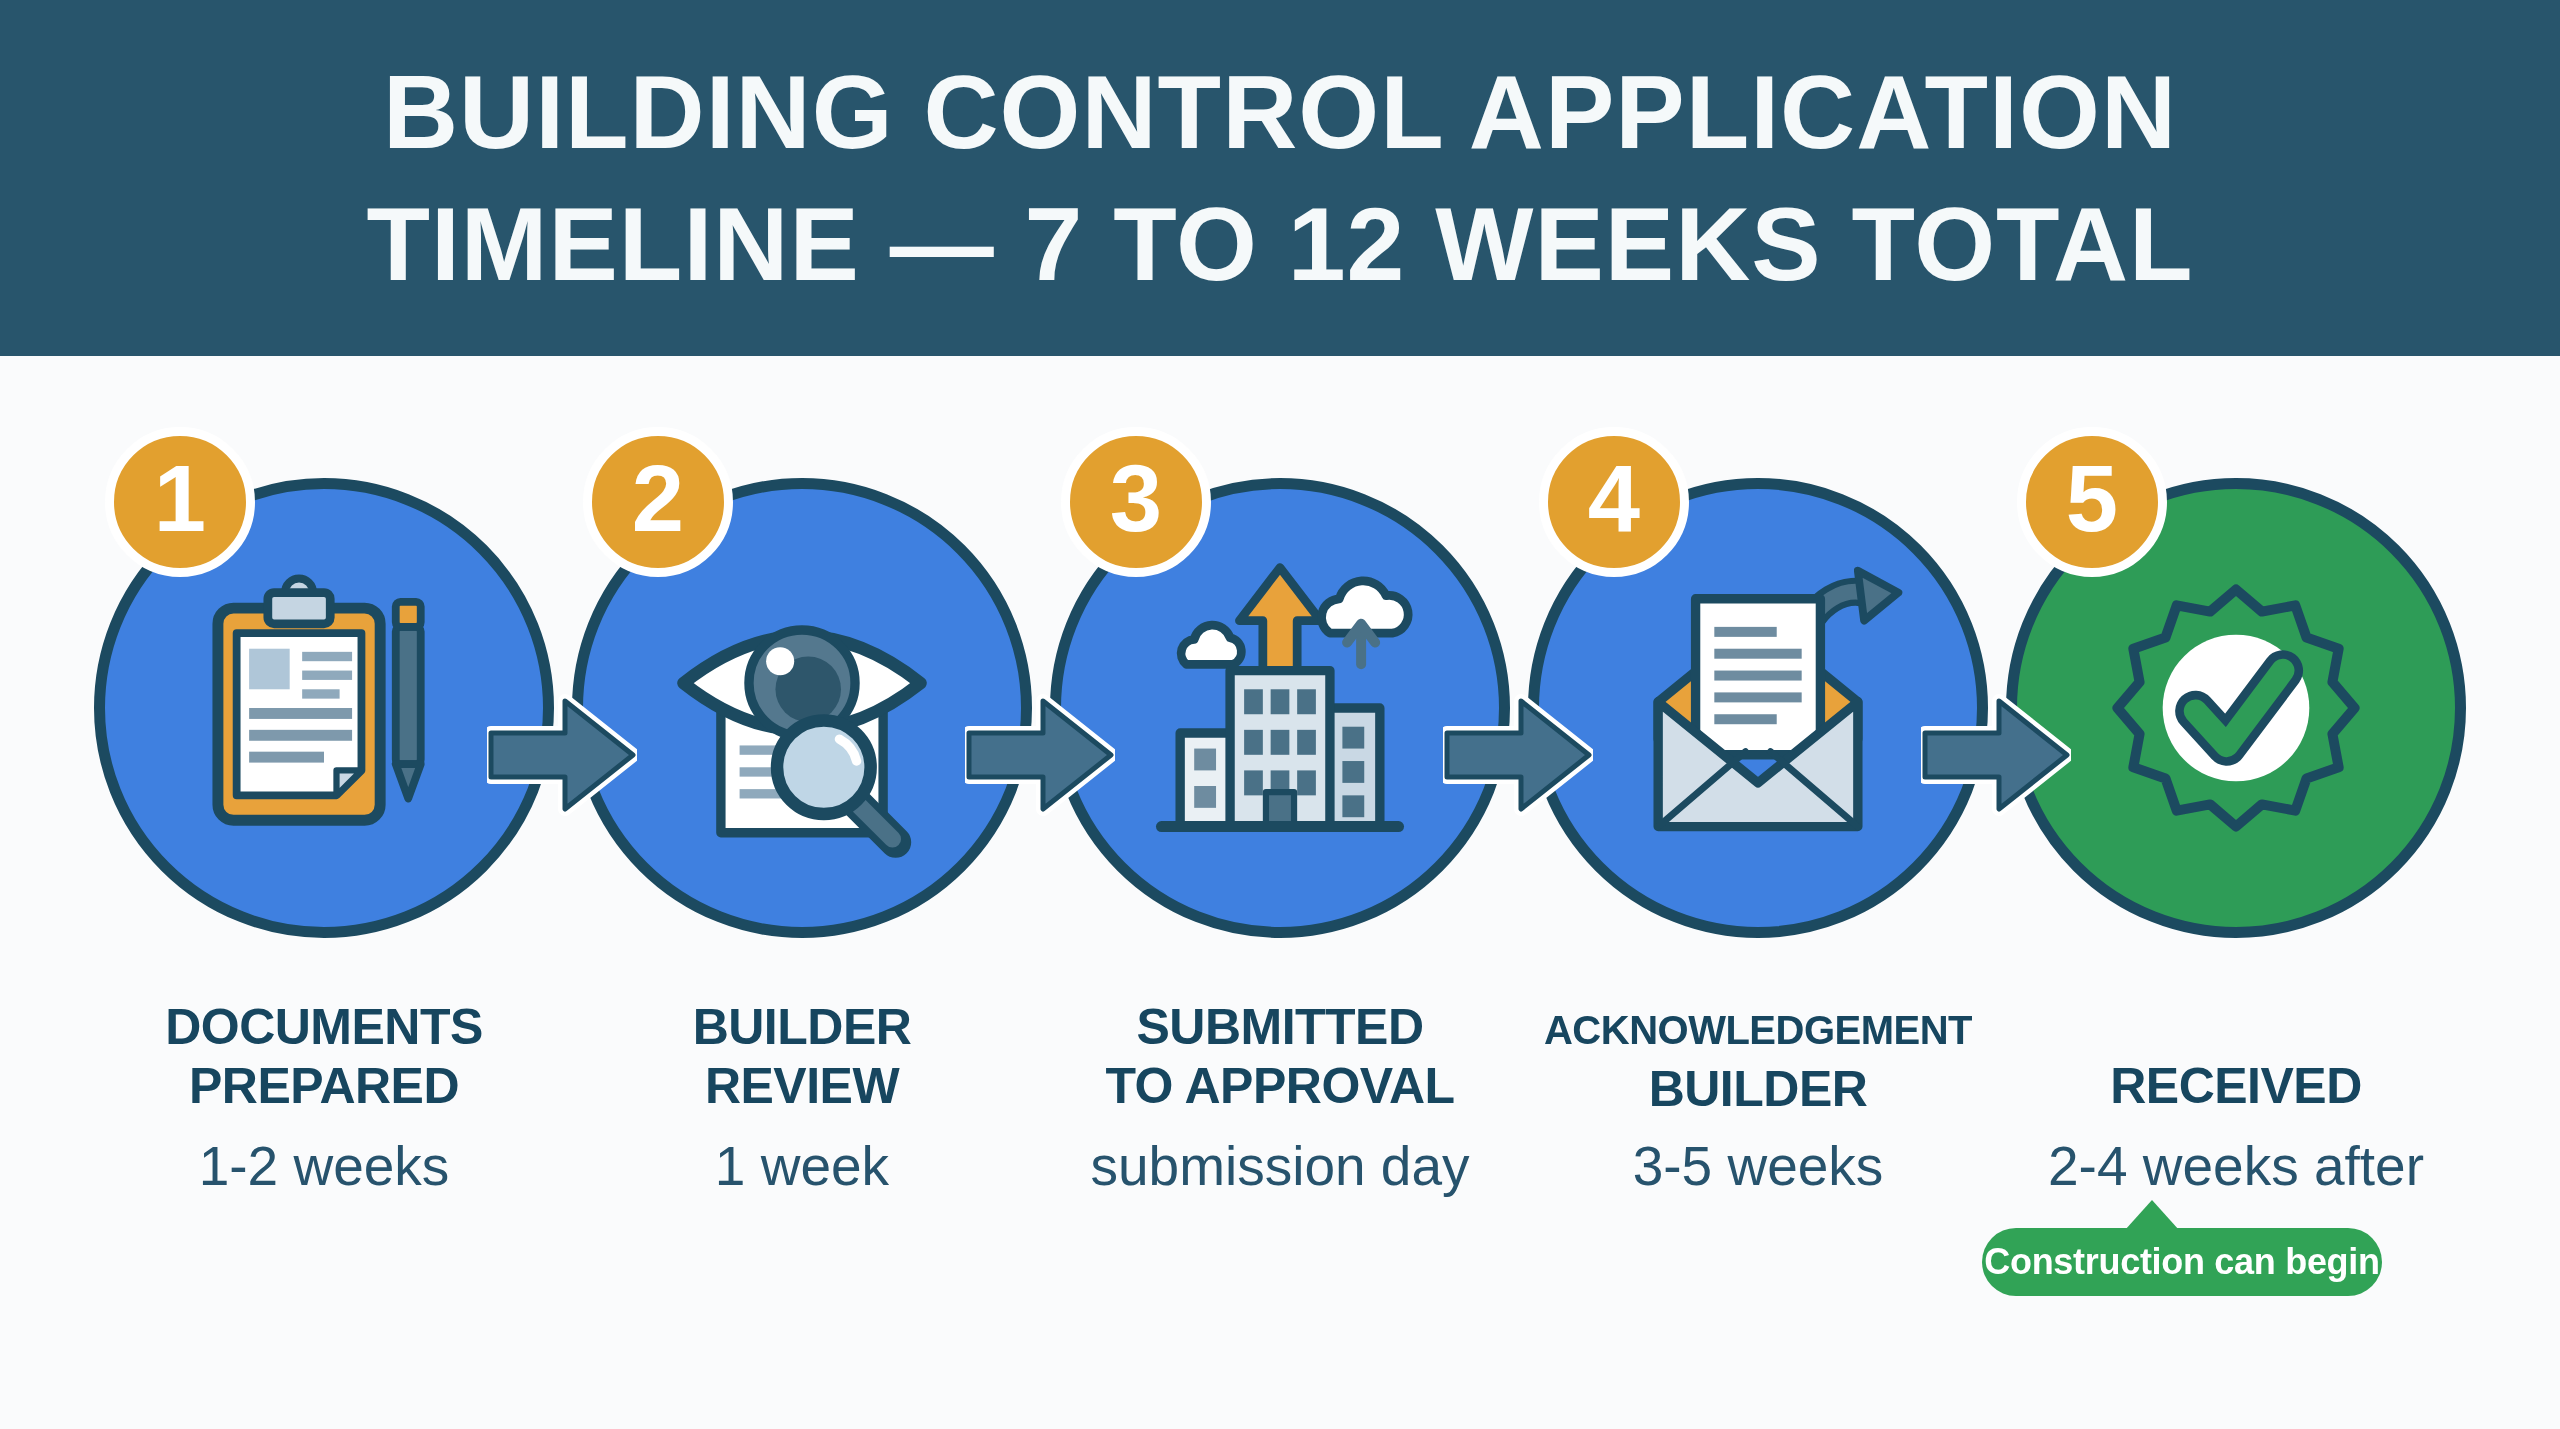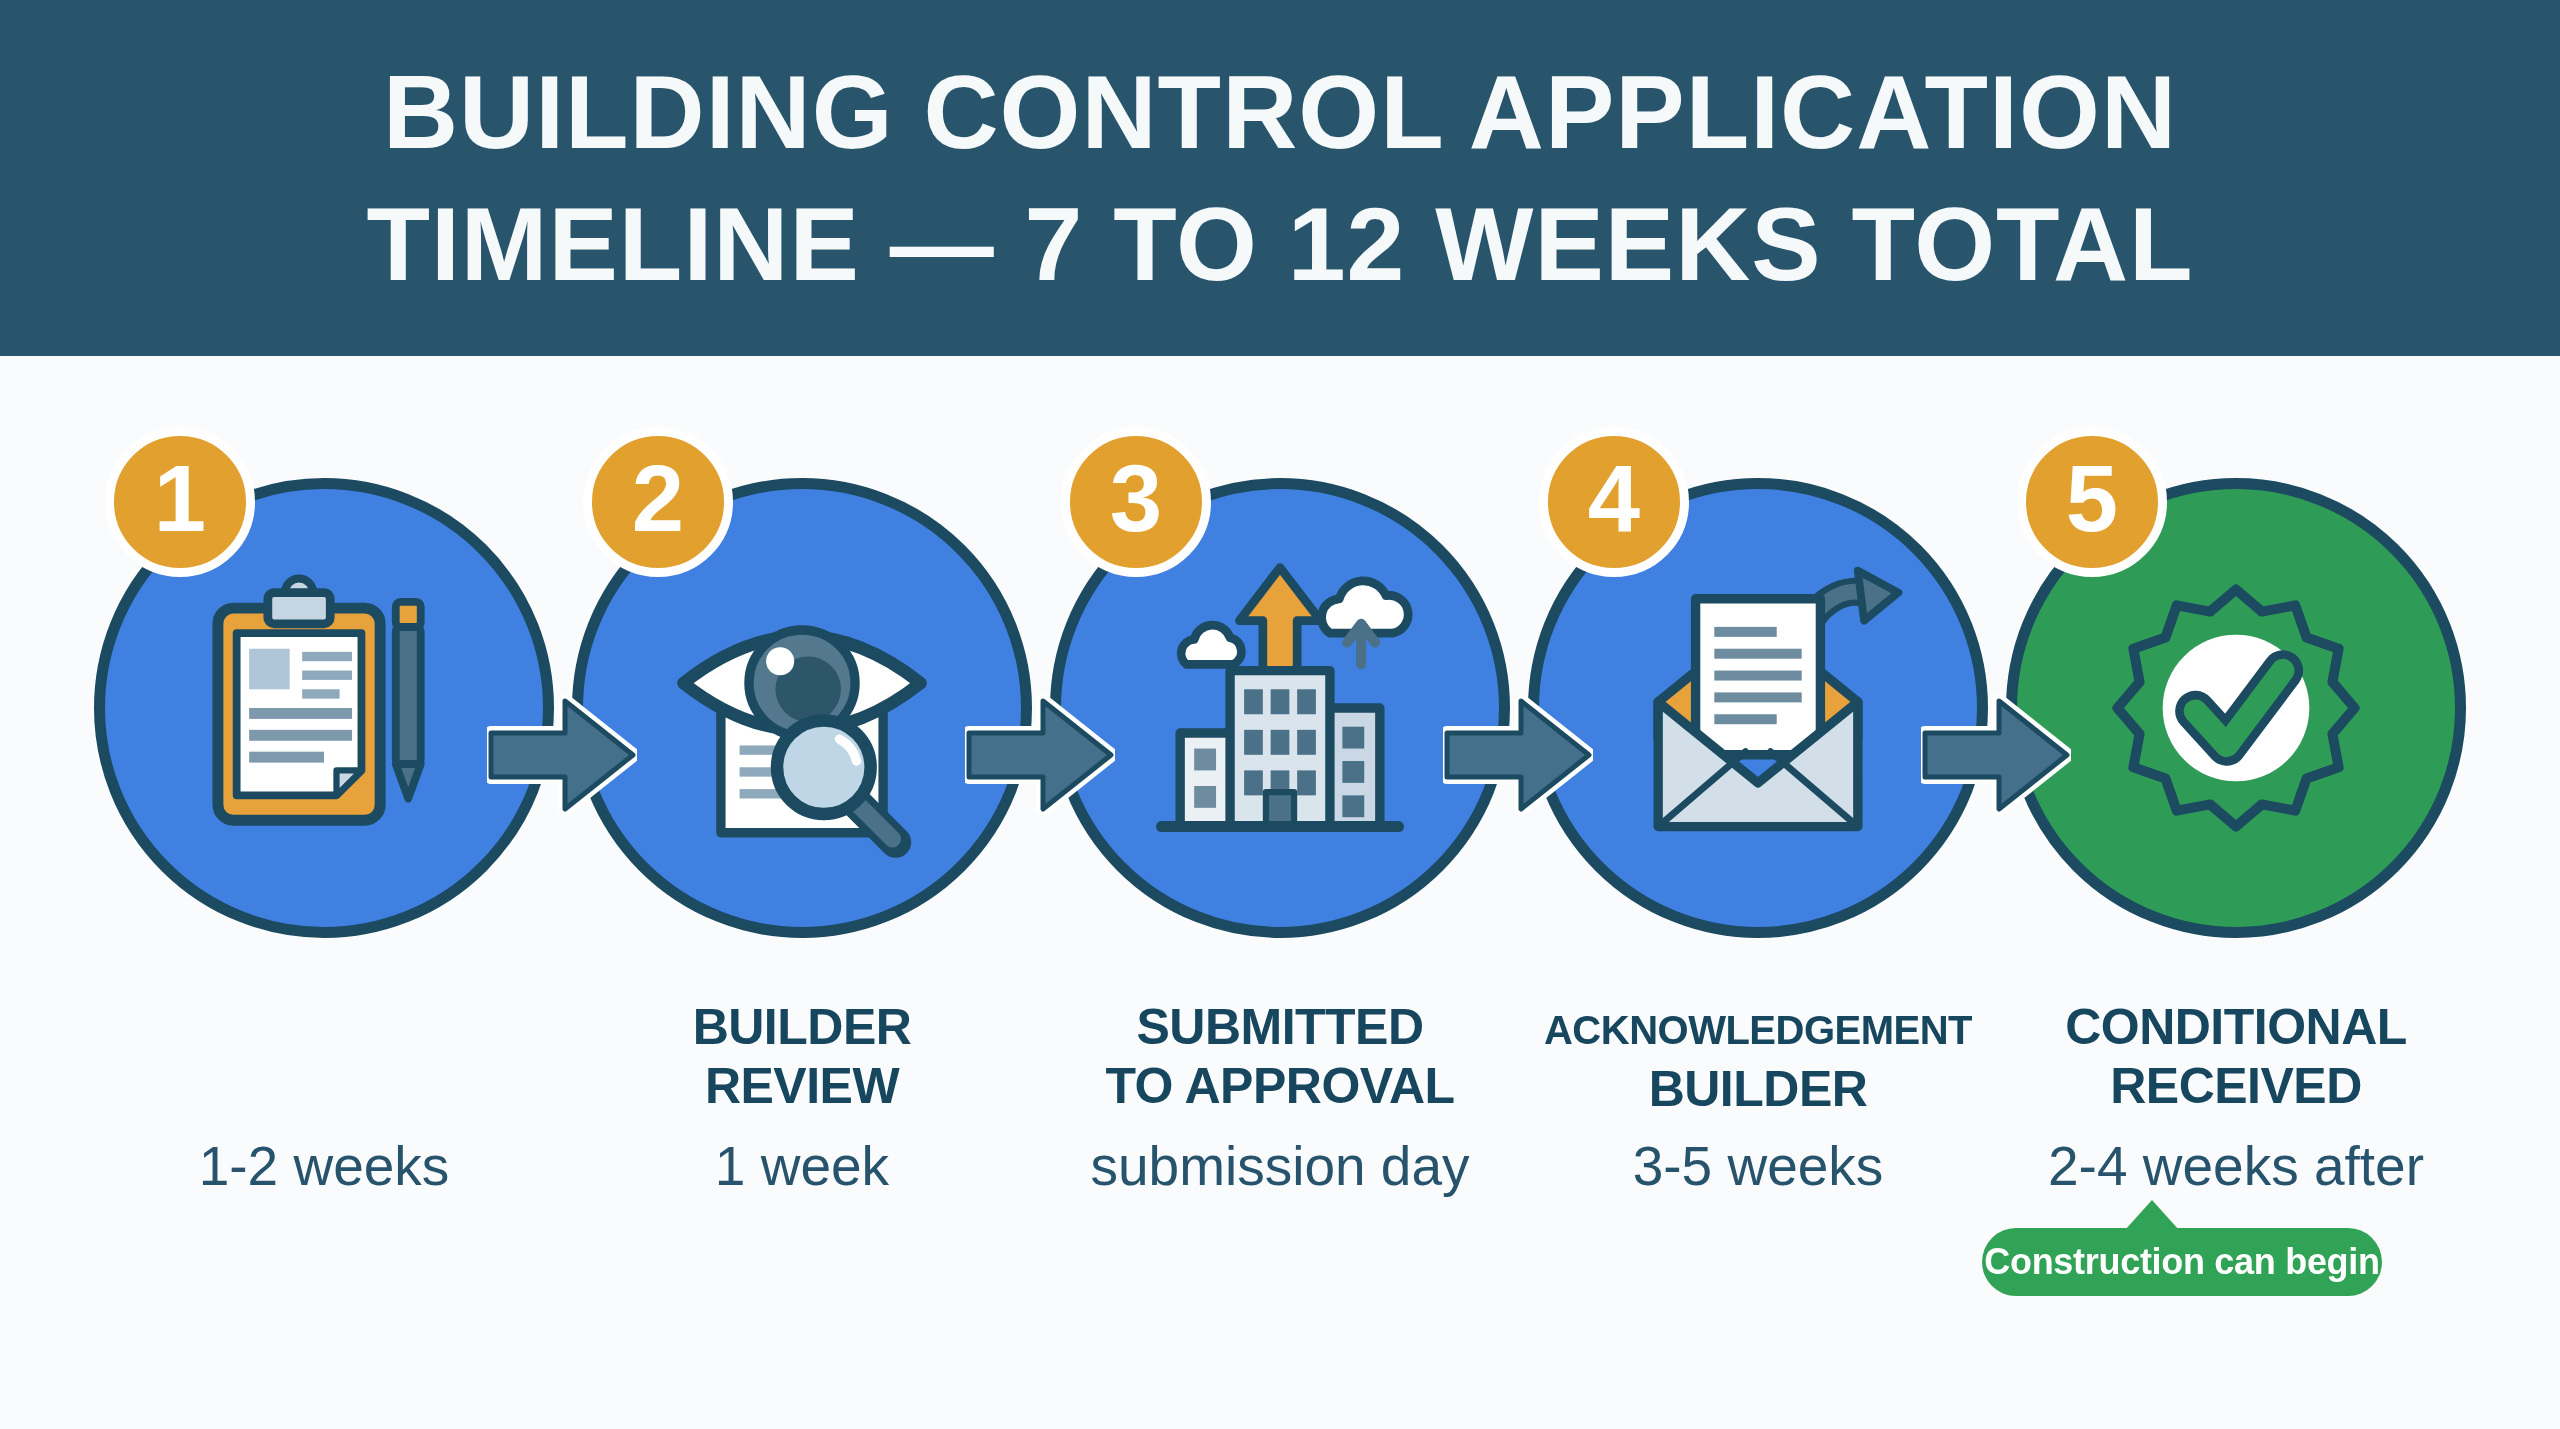--- a/index.html
+++ b/index.html
@@ -89,20 +89,21 @@
               <rect x="26" y="31" width="13" height="13" fill="#AFC6D8"></rect>
               <rect x="43" y="32" width="16" height="3" fill="#8FA9BC"></rect>
               <rect x="43" y="38" width="16" height="3" fill="#8FA9BC"></rect>
               <rect x="43" y="44" width="12" height="3" fill="#8FA9BC"></rect>
               <rect x="26" y="50" width="33" height="3.5" fill="#7E99AC"></rect>
               <rect x="26" y="57" width="33" height="3.5" fill="#7E99AC"></rect>
               <rect x="26" y="64" width="24" height="3.5" fill="#7E99AC"></rect>
             </g>
           </svg>
         </div>
+        <h2 class="step-title"><span class="title-line-1">DOCUMENTS</span><br><span class="title-line-2">PREPARED</span></h2>
         <div class="step-duration">1-2 weeks</div>
       </section>
 
       <section class="step">
         <div class="badge">
             <span>2</span>
           </div>
         <div class="circle" style="background: rgb(63, 128, 224);">
           <svg viewBox="0 0 100 100">
             <g stroke-linejoin="round" stroke-linecap="round">
@@ -197,21 +198,21 @@
         <div class="circle green" style="background: rgb(46, 156, 87);">
           <svg viewBox="0 0 100 100">
             <g stroke-linejoin="round" stroke-linecap="round">
               <polygon points="50,12 58.3,19.1 69,17.1 72.6,27.4 82.9,31 80.9,41.7 88,50 80.9,58.3 82.9,69 72.6,72.6 69,82.9 58.3,80.9 50,88 41.7,80.9 31,82.9 27.4,72.6 17.1,69 19.1,58.3 12,50 19.1,41.7 17.1,31 27.4,27.4 31,17.1 41.7,19.1" fill="#2E9C57" stroke="#1C4A60" stroke-width="3.2"></polygon>
               <circle cx="50" cy="50" r="23.5" fill="#FFFFFF"></circle>
               <path d="M37 51 L47 62 L65 38" fill="none" stroke="#1C4A60" stroke-width="13"></path>
               <path d="M37 51 L47 62 L65 38" fill="none" stroke="#2E9C57" stroke-width="7.5"></path>
             </g>
           </svg>
         </div>
-        <h2 class="step-title"><span class="title-line-1">CONDITIONAL</span><br><span class="title-line-2">RECEIVED</span></h2>
+        <h2 class="step-title"><br><span class="title-line-2">RECEIVED</span></h2>
         <div class="step-duration">2-4 weeks after</div>
       </section>
 
     </div>
 
     <div class="arrow arrow--1">
       <svg viewBox="0 0 150 136">
           <polygon points="4,46 78,46 78,14 146,68 78,122 78,90 4,90" fill="#44708C" stroke="#FFFFFF" stroke-width="14" stroke-linejoin="round"></polygon>
           <polygon points="4,46 78,46 78,14 146,68 78,122 78,90 4,90" fill="#44708C" stroke="#1C4A60" stroke-width="5" stroke-linejoin="round"></polygon>
         </svg>

